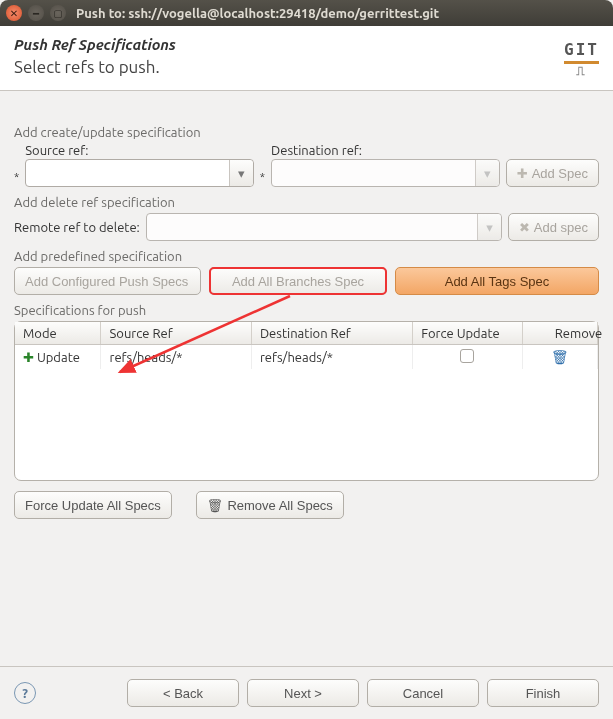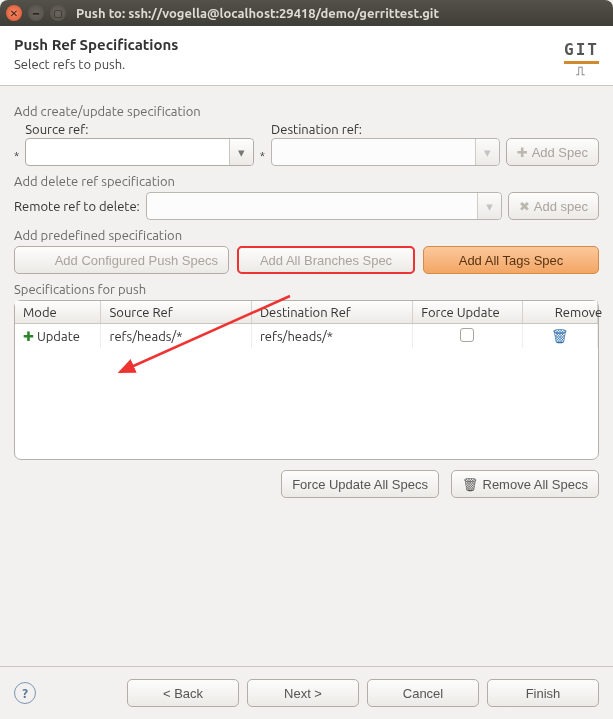--- a/index.html
+++ b/index.html
@@ -27,30 +27,30 @@
   .wbtn { width: 16px; height: 16px; border-radius: 8px; display:flex; align-items:center; justify-content:center; font-size:10px; }
   .close { background: radial-gradient(#f58c6d,#d9522b); color:#3a1a0f; }
   .min { background: radial-gradient(#6a655d,#524e47); color:#2a2722; }
   .max { background: radial-gradient(#6a655d,#524e47); color:#2a2722; }
   .header {
     background: #fff;
     border-bottom: 1px solid #c9c5c0;
     padding: 10px 14px 14px;
     position: relative;
   }
-  .header h2 { font-size: 15px; font-weight: bold; margin-bottom: 4px; color:#333; }
-  .header .sub { font-size: 13px; color: #444; }
+  .header h2 { font-size: 15px; font-weight: bold; margin-bottom: 4px; color:#333;font-style:italic; }
+  .header .sub { font-size: 17px; color: #444; }
   .git-logo {
     position:absolute; right:14px; top:14px; text-align:center;
     font-family: monospace; font-weight:bold; color:#555;
     font-size:16px; letter-spacing:2px;
   }
   .git-logo .underline { height:3px; background:#d18a2f; margin-top:2px;}
   .git-logo .plug { font-size:12px; color:#888; }
-  .content { padding: 10px 14px; }
+  .content { padding: 10px 14px; margin-top: 16px; }
   .section-label { color: #6b6a68; font-size: 13px; margin: 8px 0 4px; }
   .row { display:flex; align-items:flex-end; gap:6px; }
   .field { display:flex; flex-direction:column; gap:2px; }
   .flabel { color:#333; font-size:13px; }
   .combo {
     display:flex; align-items:center;
     background:#fff; border:1px solid #b0aba5; border-radius:4px;
     height:28px;
   }
   .combo input { border:none; outline:none; flex:1; background:transparent; padding:0 6px; font-size:13px; }
@@ -74,21 +74,21 @@
     background:linear-gradient(#fdfdfc,#eceae6);
     border-right:1px solid #d4d0ca; border-bottom:1px solid #c9c5c0;
     padding:4px 8px; text-align:left; font-weight:normal; color:#333; font-size:13px;
   }
   tbody td { padding:4px 8px; border-right:1px solid #eee; font-size:13px; color:#333;}
   table { width:100%; border-collapse:collapse; table-layout:fixed;}
   .col-mode{width:80px;} .col-src{width:140px;} .col-dst{width:150px;} .col-force{width:102px;text-align:center;} .col-rem{width:70px;text-align:center;padding-left:32px;}
   .plus { color:#2a842a; font-weight:bold; }
   .checkbox { width:14px; height:14px; border:1px solid #a8a49e; border-radius:3px; display:inline-block; background:#fff;}
   .trash { color:#2f6fab; font-size:14px; }
-  .under-table { display:flex; justify-content:flex-end; gap:12px; margin-top:10px; }
+  .under-table { display:flex; justify-content:flex-start; gap:24px; margin-top:10px; }
   .footer {
     position:absolute; bottom:0; left:0; right:0;
     border-top:1px solid #c9c5c0; padding:12px 14px;
     display:flex; align-items:center; gap:8px;
     background:#f2f1f0;
   }
   .footer .help {
     width:22px; height:22px; border:1.5px solid #7a97b3; border-radius:11px;
     display:flex; align-items:center; justify-content:center; color:#5b7a99; font-weight:bold;
   }
@@ -150,21 +150,21 @@
       <div class="arrow" style="color:#bbb">▾</div>
     </div>
     <button class="btn disabled">
       <span style="color:#bcb8b0">✖</span>
       <span>Add spec</span>
     </button>
   </div>
 
   <div class="section-label">Add predefined specification</div>
   <div class="buttons-row">
-    <button class="btn disabled" style="width:215px;justify-content:flex-end">
+    <button class="btn disabled" style="width:187px;justify-content:flex-start">
       <span>Add Configured Push Specs</span>
     </button>
     <button class="btn disabled highlight" style="width:178px;justify-content:center">
       <span>Add All Branches Spec</span>
     </button>
     <button class="btn orange" style="flex:1;justify-content:center">
       <span>Add All Tags Spec</span>
     </button>
   </div>
 

